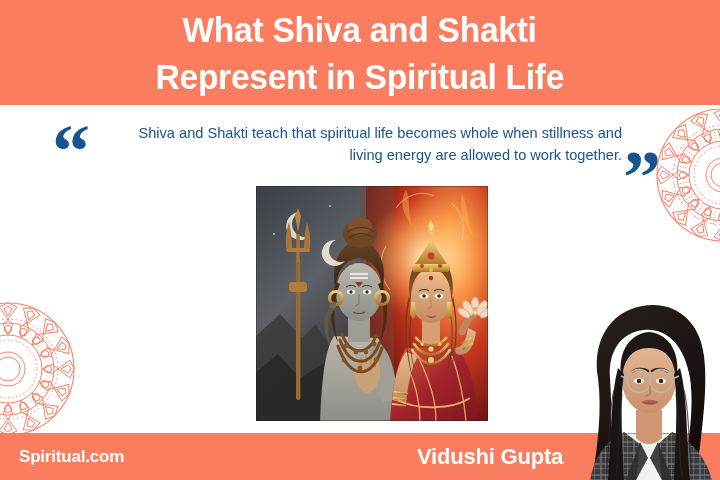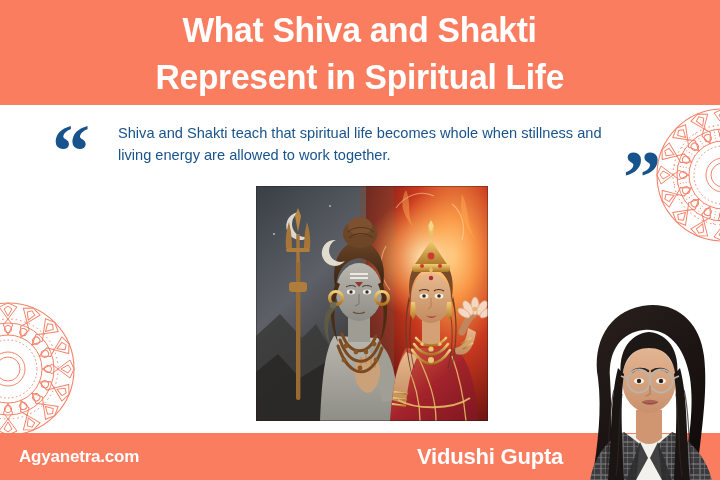--- a/index.html
+++ b/index.html
@@ -53,21 +53,21 @@
     font-weight:bold;
     line-height:76px;
     color:#17538c;
     z-index:5;
     letter-spacing:-2px;
   }
   .quote-text{
     position:absolute;
     left:118px; top:122px;
     width:504px;
-    text-align:left;
+    text-align:right;
     color:#17538c;
     font-family:"Liberation Sans", sans-serif;
     font-size:14.6px;
     line-height:22px;
     z-index:5;
   }
 
   
   .mandala{ position:absolute; z-index:1; }
   .mandala svg{ display:block; }
@@ -721,21 +721,21 @@
 
       <g fill="none" stroke="#e5bf65" stroke-width="2" opacity="0.9">
         <path d="M142,214 C160,224 196,224 214,212"></path>
       </g>
 
       <rect x="0" y="0" width="232" height="235" fill="none" stroke="#1d1a18" stroke-width="2" opacity="0.35"></rect>
     </svg>
   </div>
 
   <div class="footer-band"></div>
-  <div class="site-name">Agyanetra.com</div>
+  <div class="site-name">Spiritual.com</div>
   <div class="author-name">Vidushi Gupta</div>
 
   <div class="portrait">
     <svg viewBox="0 0 142 182">
       <defs>
         <linearGradient id="pSkin" x1="0" y1="0" x2="0" y2="1">
           <stop offset="0%" stop-color="#e4b693"></stop>
           <stop offset="100%" stop-color="#c9906c"></stop>
         </linearGradient>
         <linearGradient id="pHair" x1="0" y1="0" x2="0.6" y2="1">

